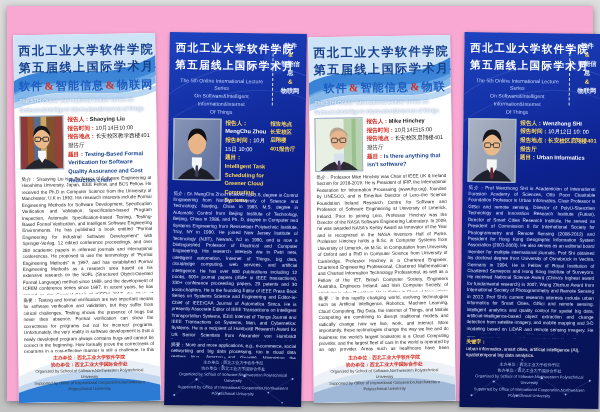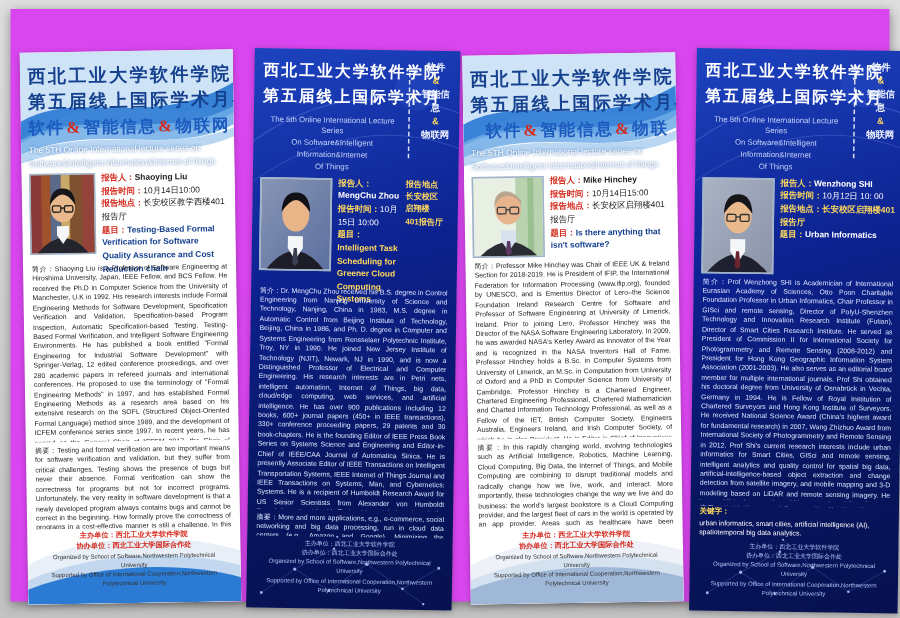--- a/index.html
+++ b/index.html
@@ -3,21 +3,21 @@
 <meta charset="utf-8">
 <style>
   html,body{margin:0;padding:0;}
   body{
     width:600px;height:412px;position:relative;overflow:hidden;
     background:linear-gradient(#dedede,#c2c2c2);
     font-family:"Liberation Sans",sans-serif;
   }
   .sheet{
     position:absolute;left:7px;top:6px;width:586px;height:395px;
-    background:#d946ef;box-shadow:0 2px 7px rgba(0,0,0,.4);
+    background:#f9a8d4;box-shadow:0 2px 7px rgba(0,0,0,.4);
   }
   .poster{
     position:absolute;overflow:hidden;
     box-shadow:0 1px 4px rgba(0,0,0,.28);
   }
   .poster .content{position:relative;z-index:3;height:100%;display:flex;flex-direction:column;}
   .deco{position:absolute;left:0;z-index:1;width:100%;}
   .deco.top{top:0;}
   .deco.bot{bottom:0;}
 

